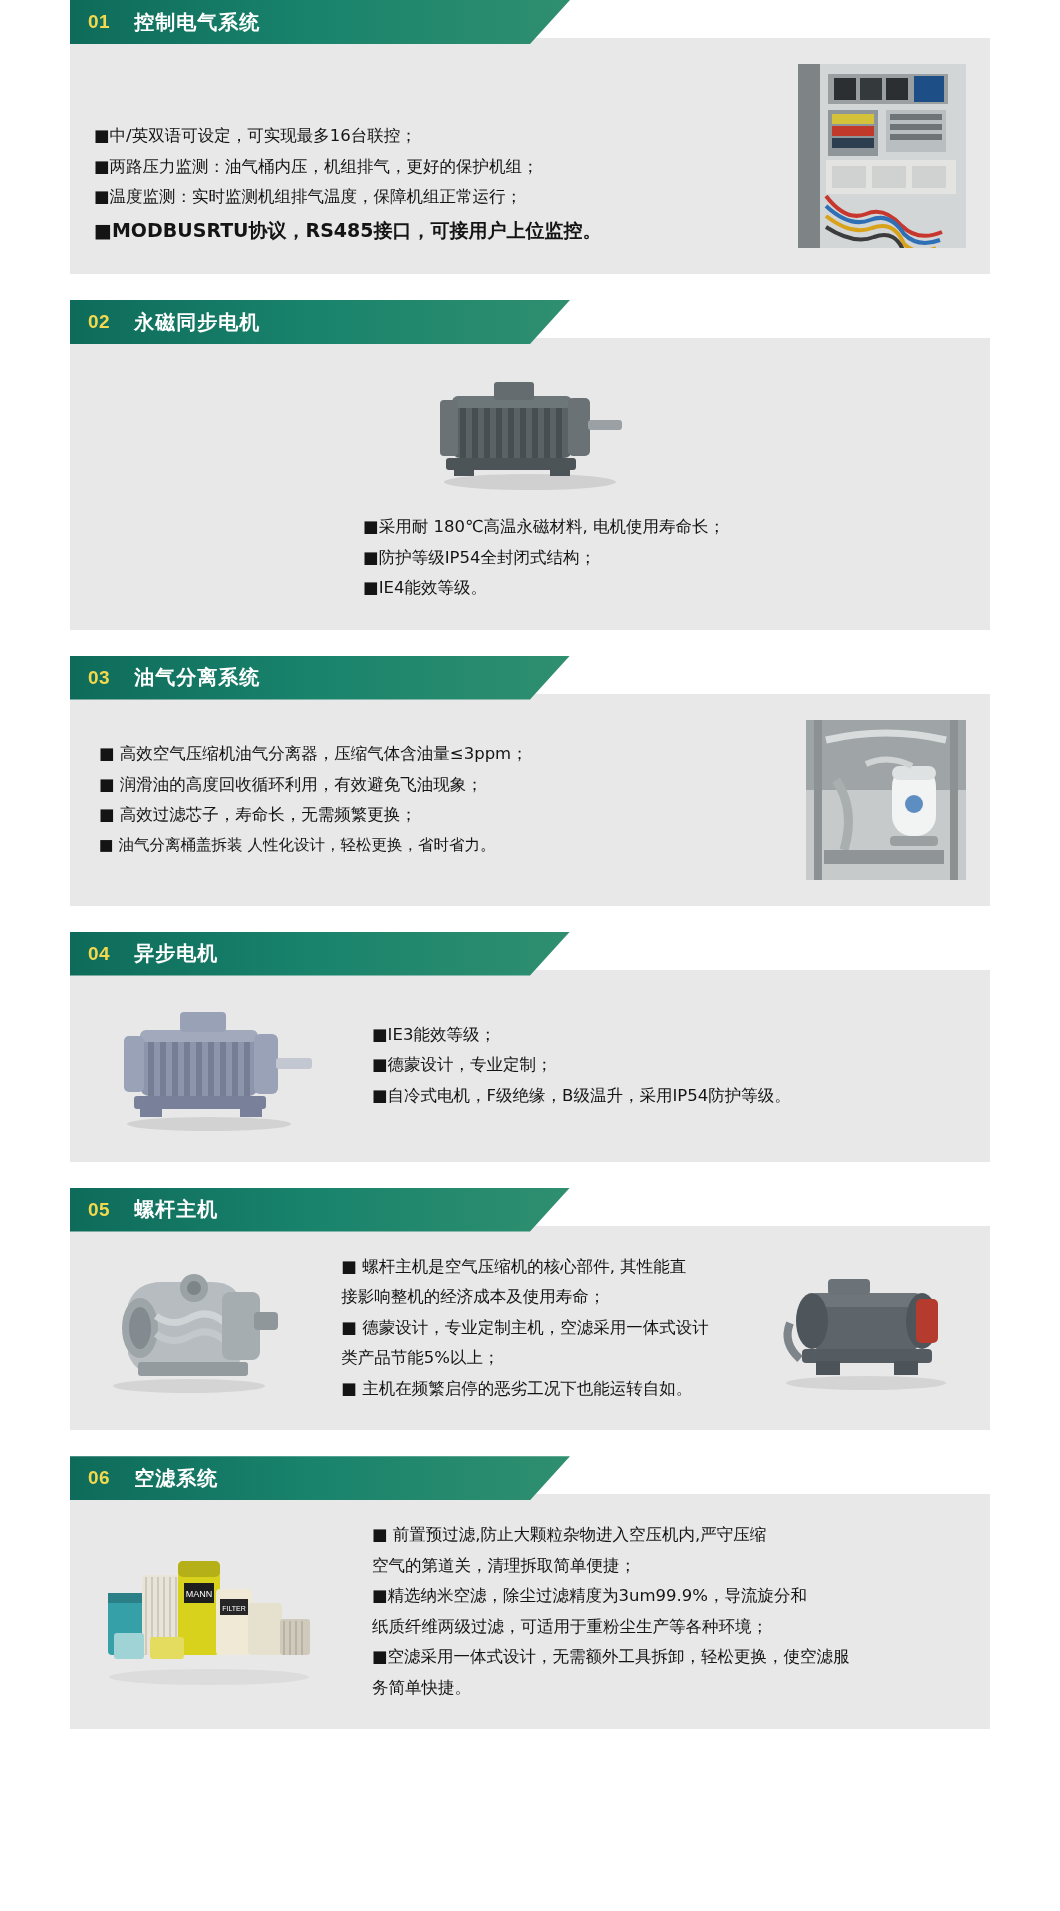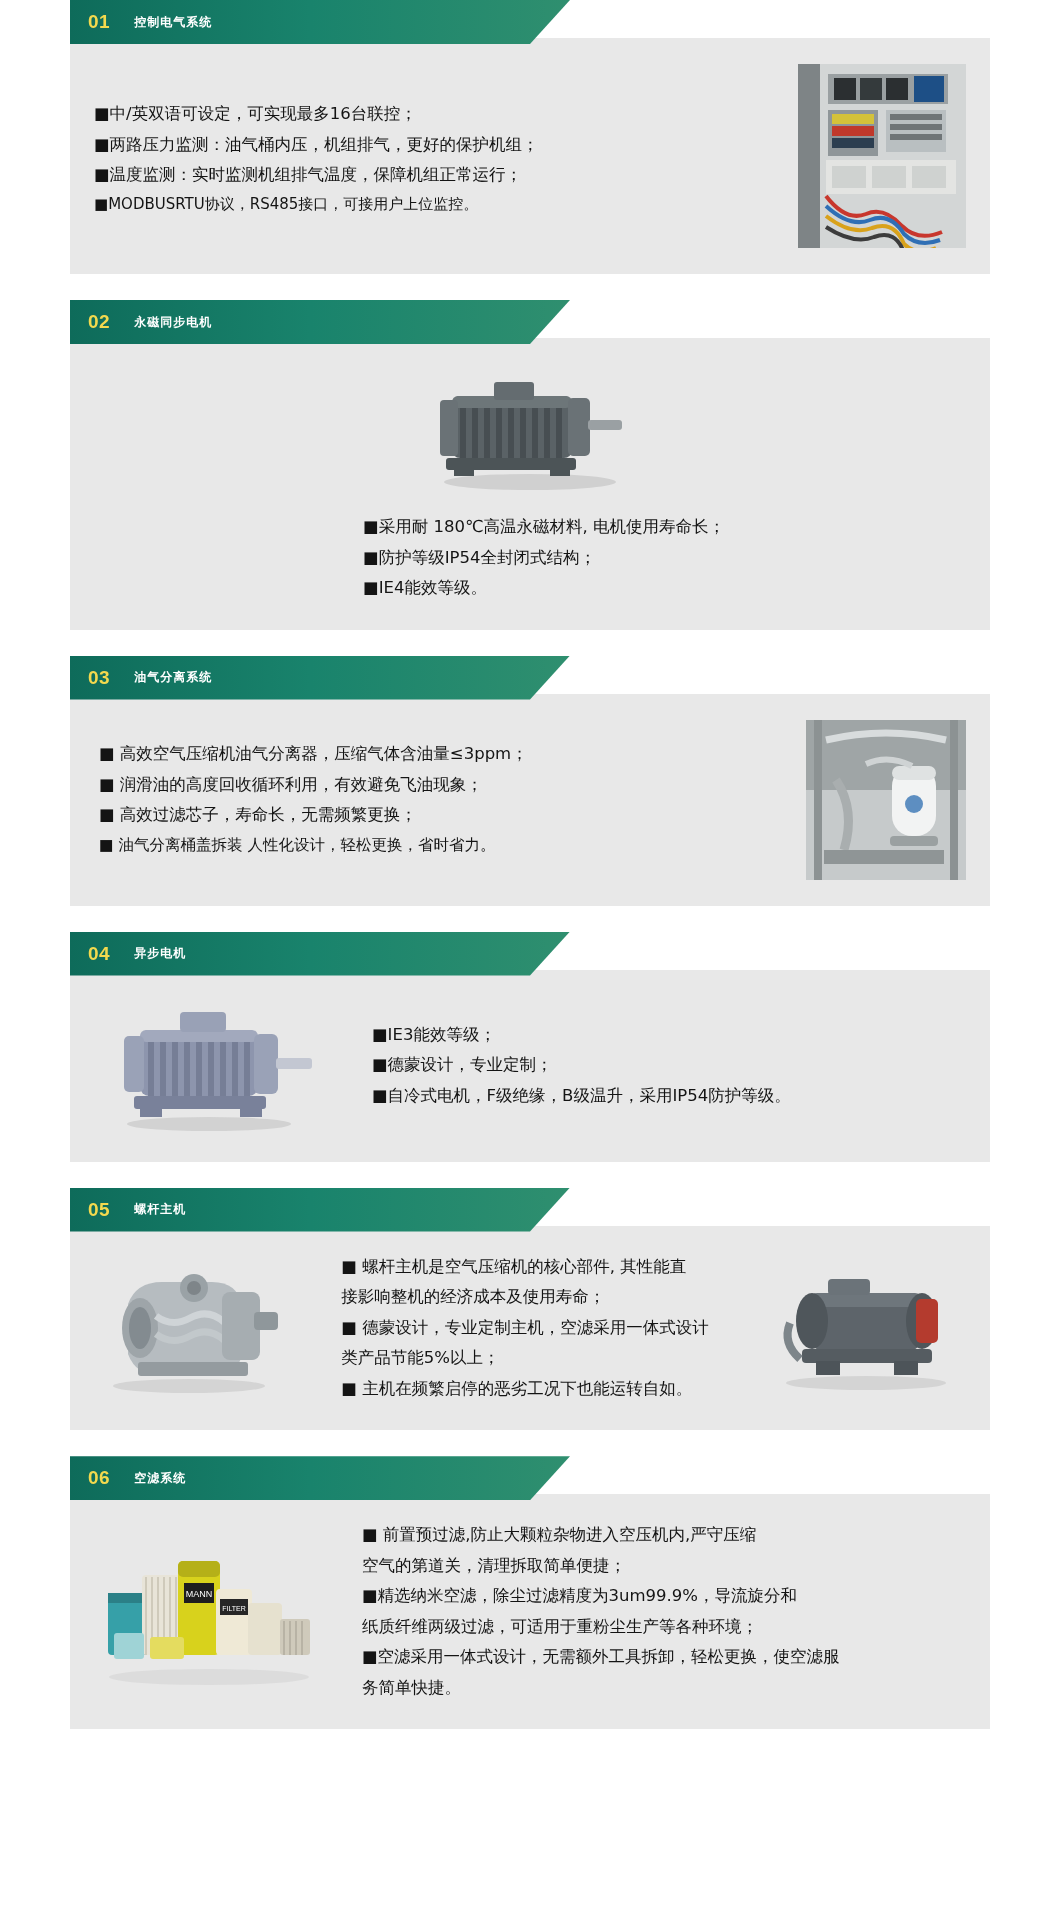--- a/index.html
+++ b/index.html
@@ -51,21 +51,21 @@
     font-weight: bold;
     font-size: 19px;
     letter-spacing: 0.5px;
     margin-left: 18px;
     font-family: "Liberation Sans", sans-serif;
   }
   .banner-title {
     position: relative;
     z-index: 2;
     color: #ffffff;
-    font-size: 12px;
+    font-size: 20px;
     font-weight: bold;
     margin-left: 24px;
     letter-spacing: 1px;
     font-family: "DejaVu Sans", "Liberation Sans", sans-serif;
   }
   .body-box {
     position: relative;
     background: #e8e8e8;
     margin-top: -6px;
     padding: 26px 24px 26px 24px;
@@ -87,21 +87,21 @@
 
   
   .photo {
     background: #b9bcbe;
     flex: none;
     overflow: hidden;
     position: relative;
   }
 
   
-  .s1 .body-inner { align-items: center; }
+  .s1 .body-inner { align-items: flex-end; }
   .s1 .txt { padding-top: 6px; }
   .photo-panel { width: 168px; height: 184px; }
 
   
   .s2 .body-inner { align-items: center; flex-direction: column; }
   .photo-motor { width: 240px; height: 130px; background: transparent; }
 
   
   .photo-sep { width: 160px; height: 160px; }
 
@@ -125,21 +125,21 @@
       <div class="banner-bg"></div>
       <span class="banner-num">01</span>
       <span class="banner-title">控制电气系统</span>
     </div>
     <div class="body-box" style="min-height:236px;">
       <div class="body-inner" style="justify-content:space-between;">
         <div class="txt">
           <p>■中/英双语可设定，可实现最多16台联控；</p>
           <p>■两路压力监测：油气桶内压，机组排气，更好的保护机组；</p>
           <p>■温度监测：实时监测机组排气温度，保障机组正常运行；</p>
-          <p style="font-size:15px;">■MODBUSRTU协议，RS485接口，可接用户上位监控。</p>
+          <p style="font-size:19px;font-weight:bold;">■MODBUSRTU协议，RS485接口，可接用户上位监控。</p>
         </div>
         <div class="photo photo-panel">
           <svg width="168" height="184" viewBox="0 0 168 184" aria-hidden="true">
             <rect width="168" height="184" fill="#c9cdcf"></rect>
             <rect x="0" y="0" width="22" height="184" fill="#7e8486"></rect>
             <rect x="22" y="0" width="146" height="184" fill="#d3d6d6"></rect>
             <rect x="30" y="10" width="120" height="30" fill="#9aa0a2"></rect>
             <rect x="36" y="14" width="22" height="22" fill="#2b2f31"></rect>
             <rect x="62" y="14" width="22" height="22" fill="#343a3c"></rect>
             <rect x="88" y="14" width="22" height="22" fill="#2b2f31"></rect>
@@ -368,21 +368,21 @@
             <g stroke="#b8b3a5" stroke-width="2">
               <path d="M190 84 L190 118"></path>
                 <path d="M196 84 L196 118"></path>
                 <path d="M202 84 L202 118"></path>
                 <path d="M208 84 L208 118"></path>
             </g>
             <rect x="20" y="96" width="30" height="26" rx="3" fill="#9fd3d6"></rect>
             <rect x="56" y="100" width="34" height="22" rx="3" fill="#e4dc5f"></rect>
           </svg>
         </div>
-        <div class="txt" style="margin-left:20px;">
+        <div class="txt" style="margin-left:30px;">
           <p>■ 前置预过滤,防止大颗粒杂物进入空压机内,严守压缩</p>
           <p>空气的第道关，清理拆取简单便捷；</p>
           <p>■精选纳米空滤，除尘过滤精度为3um99.9%，导流旋分和</p>
           <p>纸质纤维两级过滤，可适用于重粉尘生产等各种环境；</p>
           <p>■空滤采用一体式设计，无需额外工具拆卸，轻松更换，使空滤服</p>
           <p>务简单快捷。</p>
         </div>
       </div>
     </div>
   </div>

